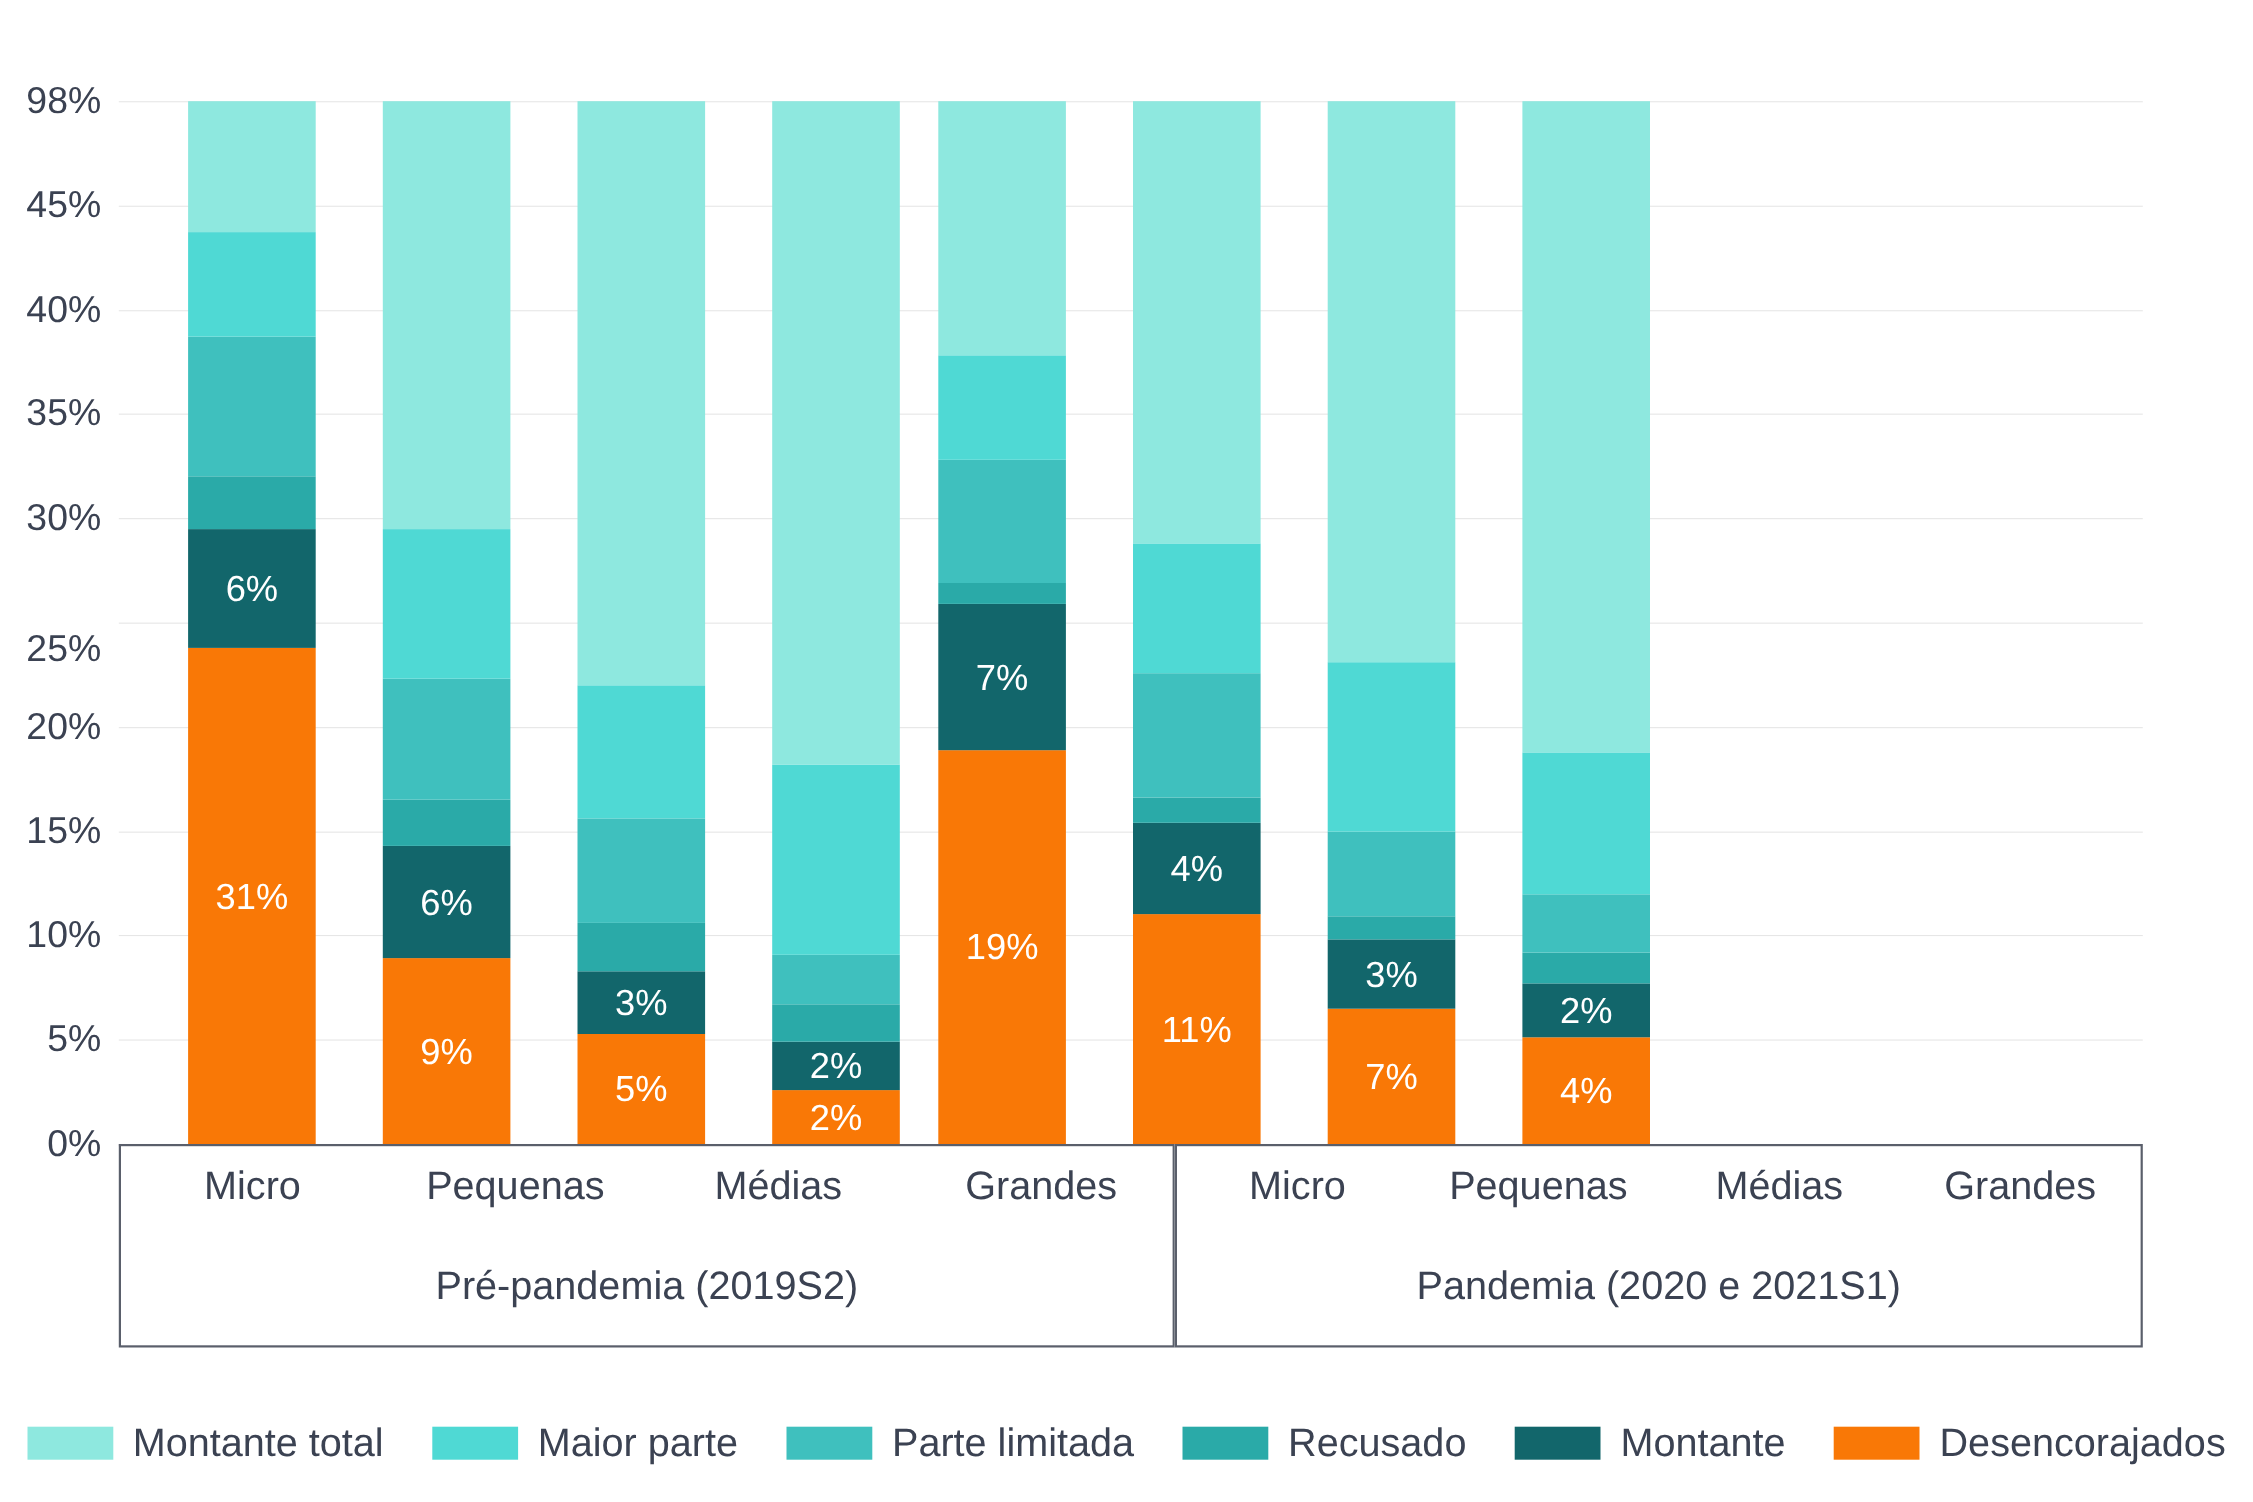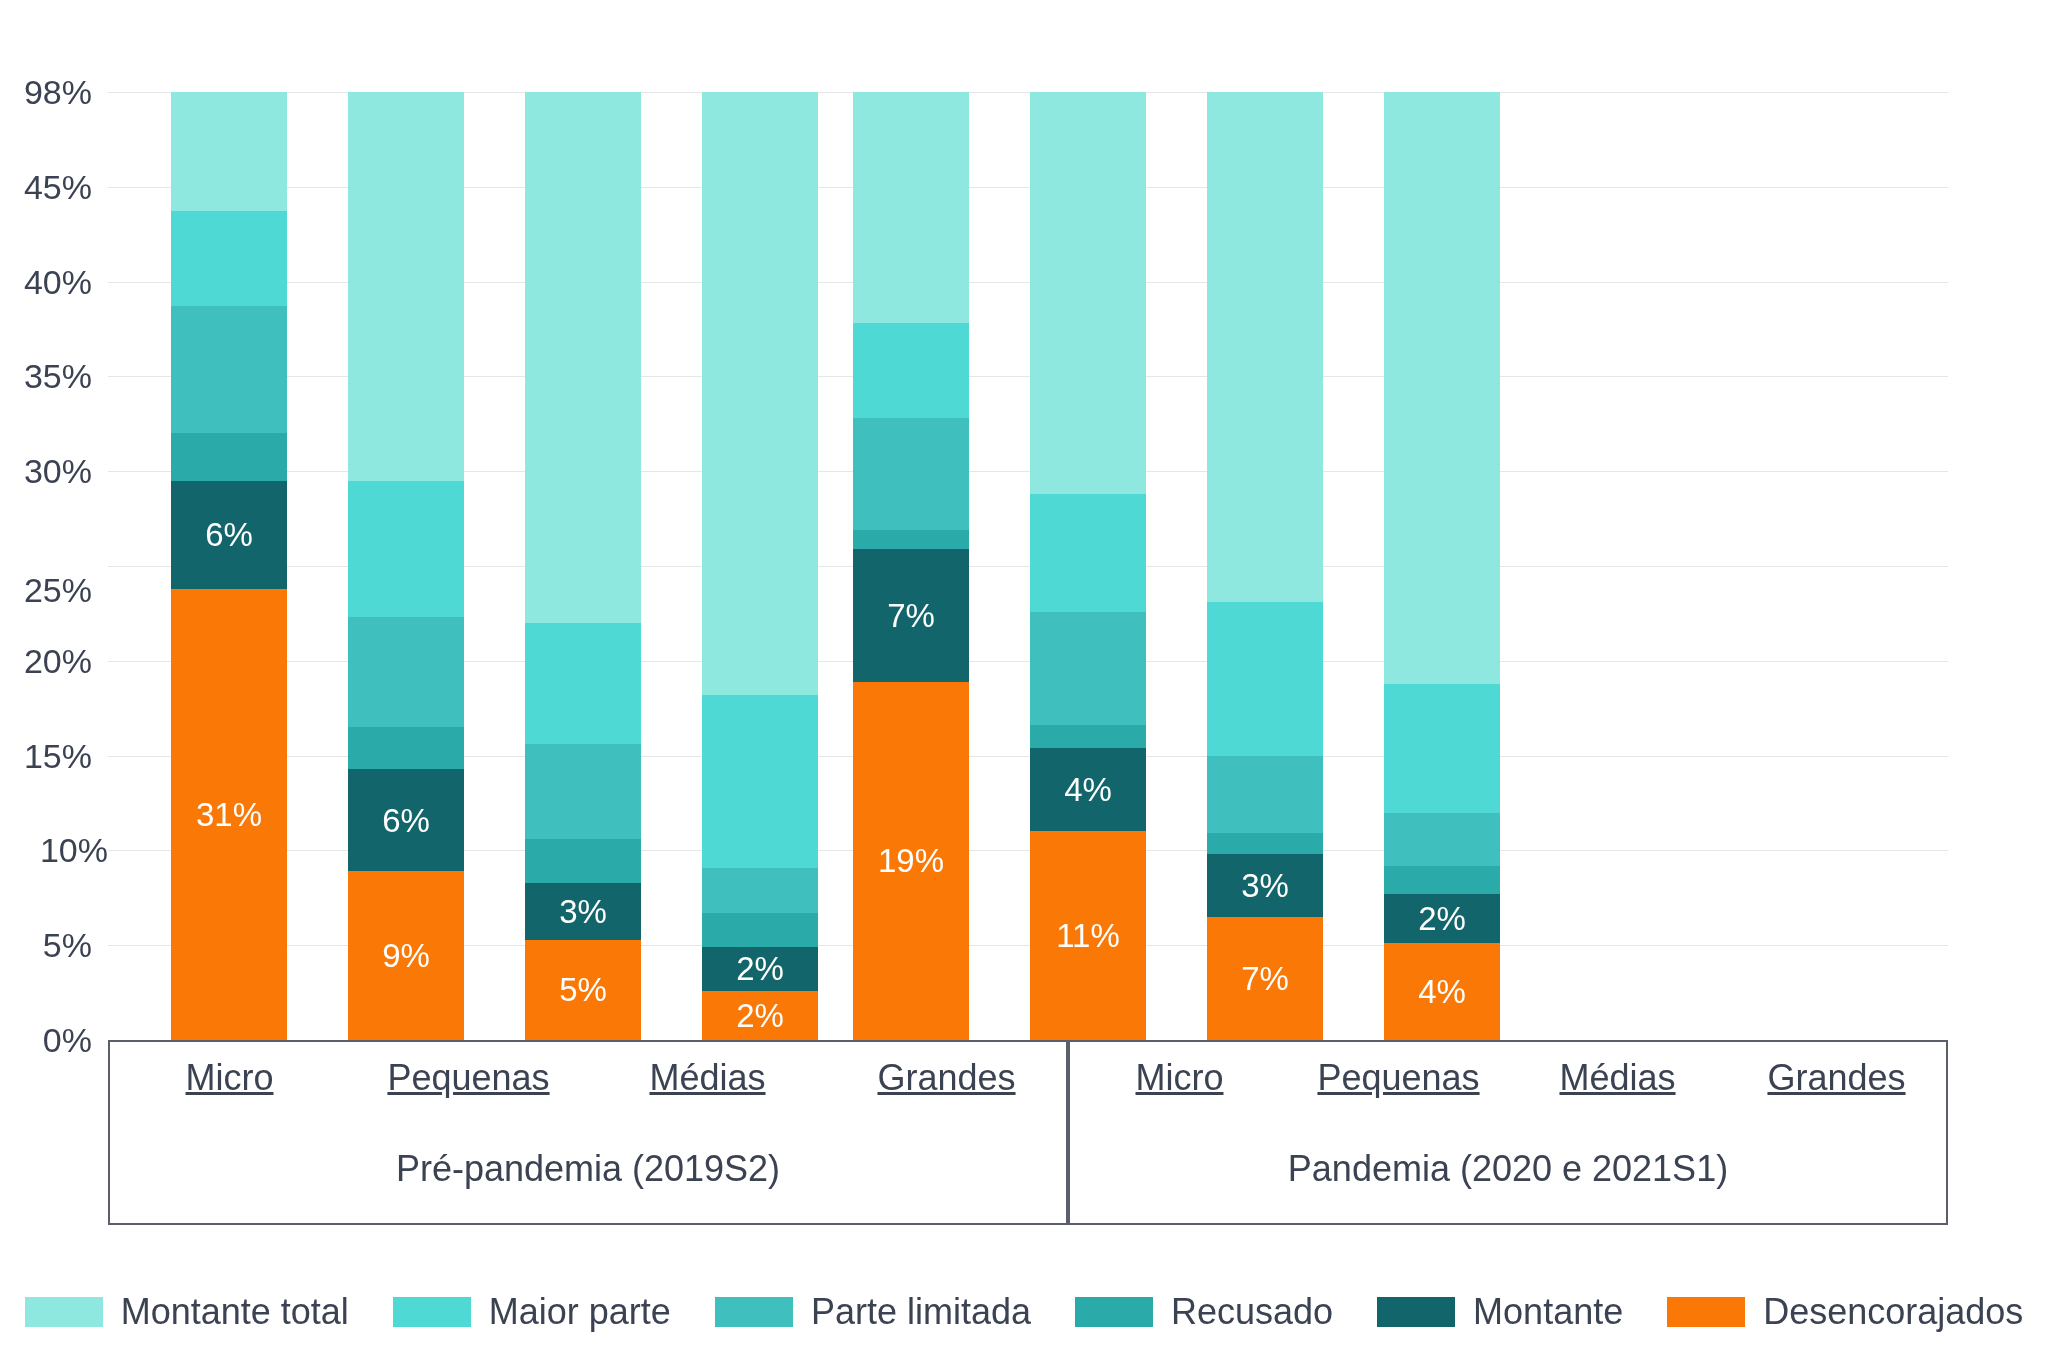--- a/index.html
+++ b/index.html
@@ -44,21 +44,21 @@
   .catbox{
     position:absolute;border:2px solid #5a5f6b;box-sizing:border-box;
     background:#ffffff;
   }
   .catrow{
     position:absolute;left:0;right:0;top:0;height:72px;
     display:flex;
   }
   .catcell{
     flex:1;display:flex;align-items:center;justify-content:center;
-    font-size:36px;color:#3b4252;text-decoration:underline;
+    font-size:36px;color:#3b4252;
   }
   .grouplabel{
     position:absolute;left:0;right:0;top:72px;bottom:0;
     display:flex;align-items:center;justify-content:center;
     font-size:36px;color:#3b4252;
   }
 
   
   .legend{
     position:absolute;left:0;right:0;top:1285px;height:54px;
@@ -69,21 +69,21 @@
   .legend-text{font-size:36px;color:#3b4252;white-space:nowrap;}
 </style>
 </head>
 <body>
 
 <div class="chart-root">
 
   <div class="ytick-wrap" id="yaxis">
       <div class="ytick-row" style="top: 948px;">0%</div>
       <div class="ytick-row" style="top: 853.2px;">5%</div>
-      <div class="ytick-row" style="top: 758.4px; margin-left: 16px;">10%</div>
+      <div class="ytick-row" style="top: 758.4px;">10%</div>
       <div class="ytick-row" style="top: 663.6px;">15%</div>
       <div class="ytick-row" style="top: 568.8px; text-align: right;">20%</div>
       <div class="ytick-row" style="top: 474px; margin-top: 24px;">25%</div>
       <div class="ytick-row" style="top: 379.2px;">30%</div>
       <div class="ytick-row" style="top: 284.4px;">35%</div>
       <div class="ytick-row" style="top: 189.6px;">40%</div>
       <div class="ytick-row" style="top: 94.8px;">45%</div>
       <div class="ytick-row" style="top: 0px;">98%</div>
     </div>
 

